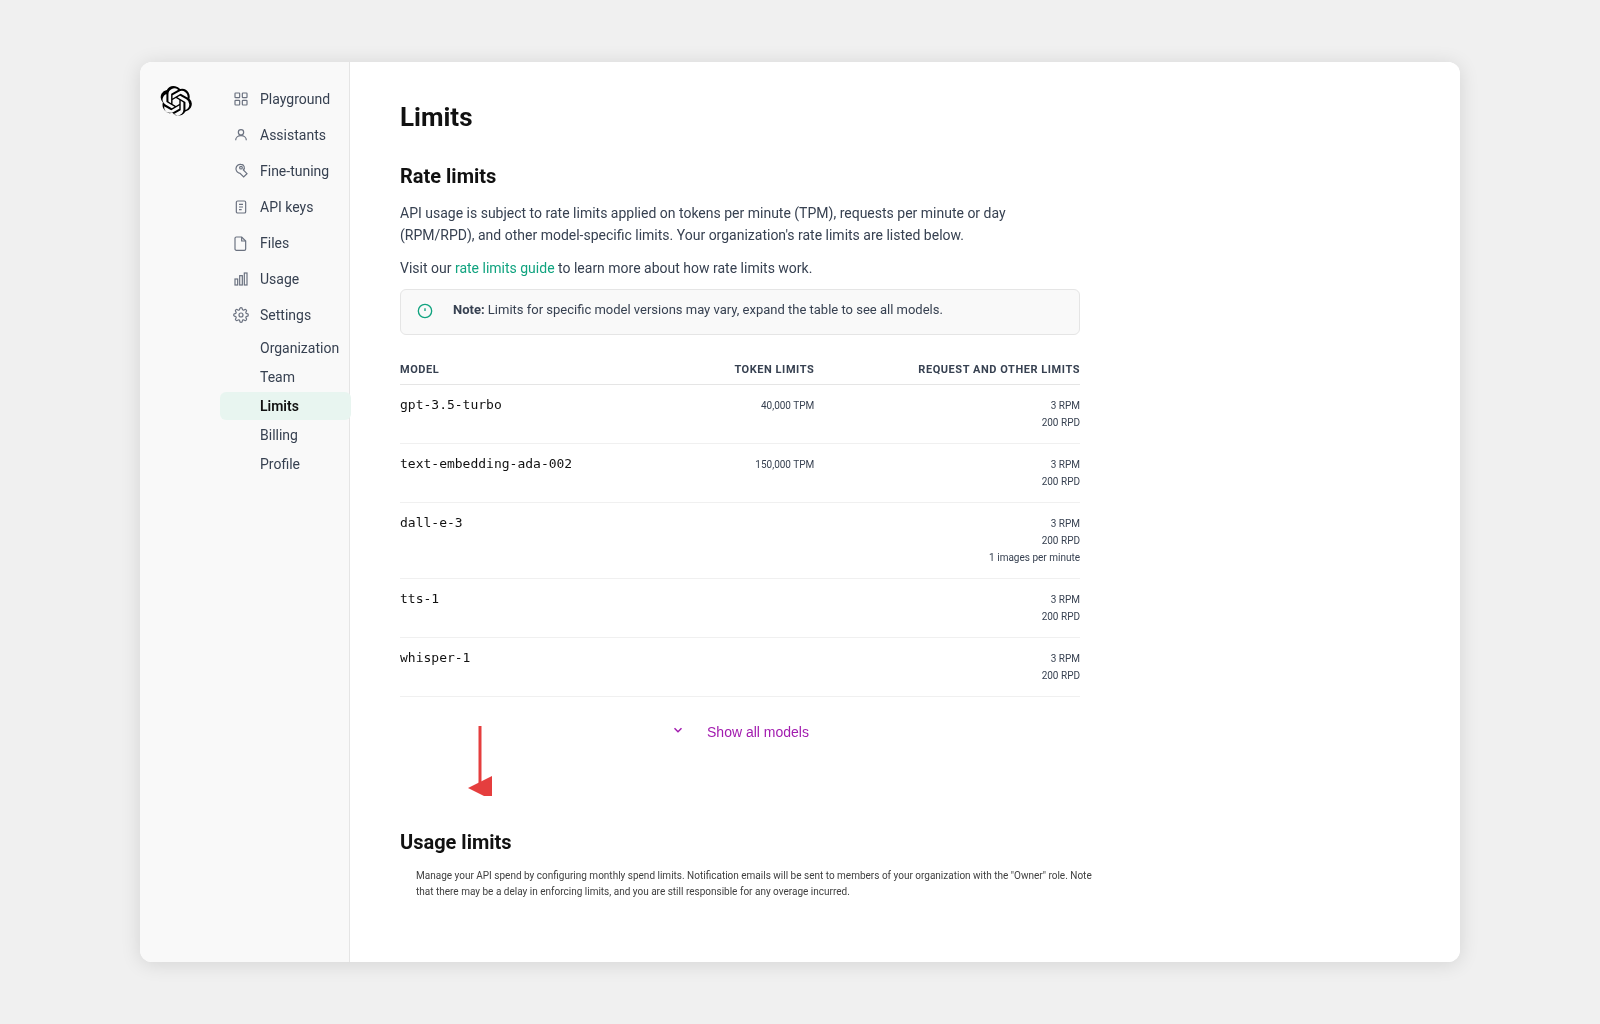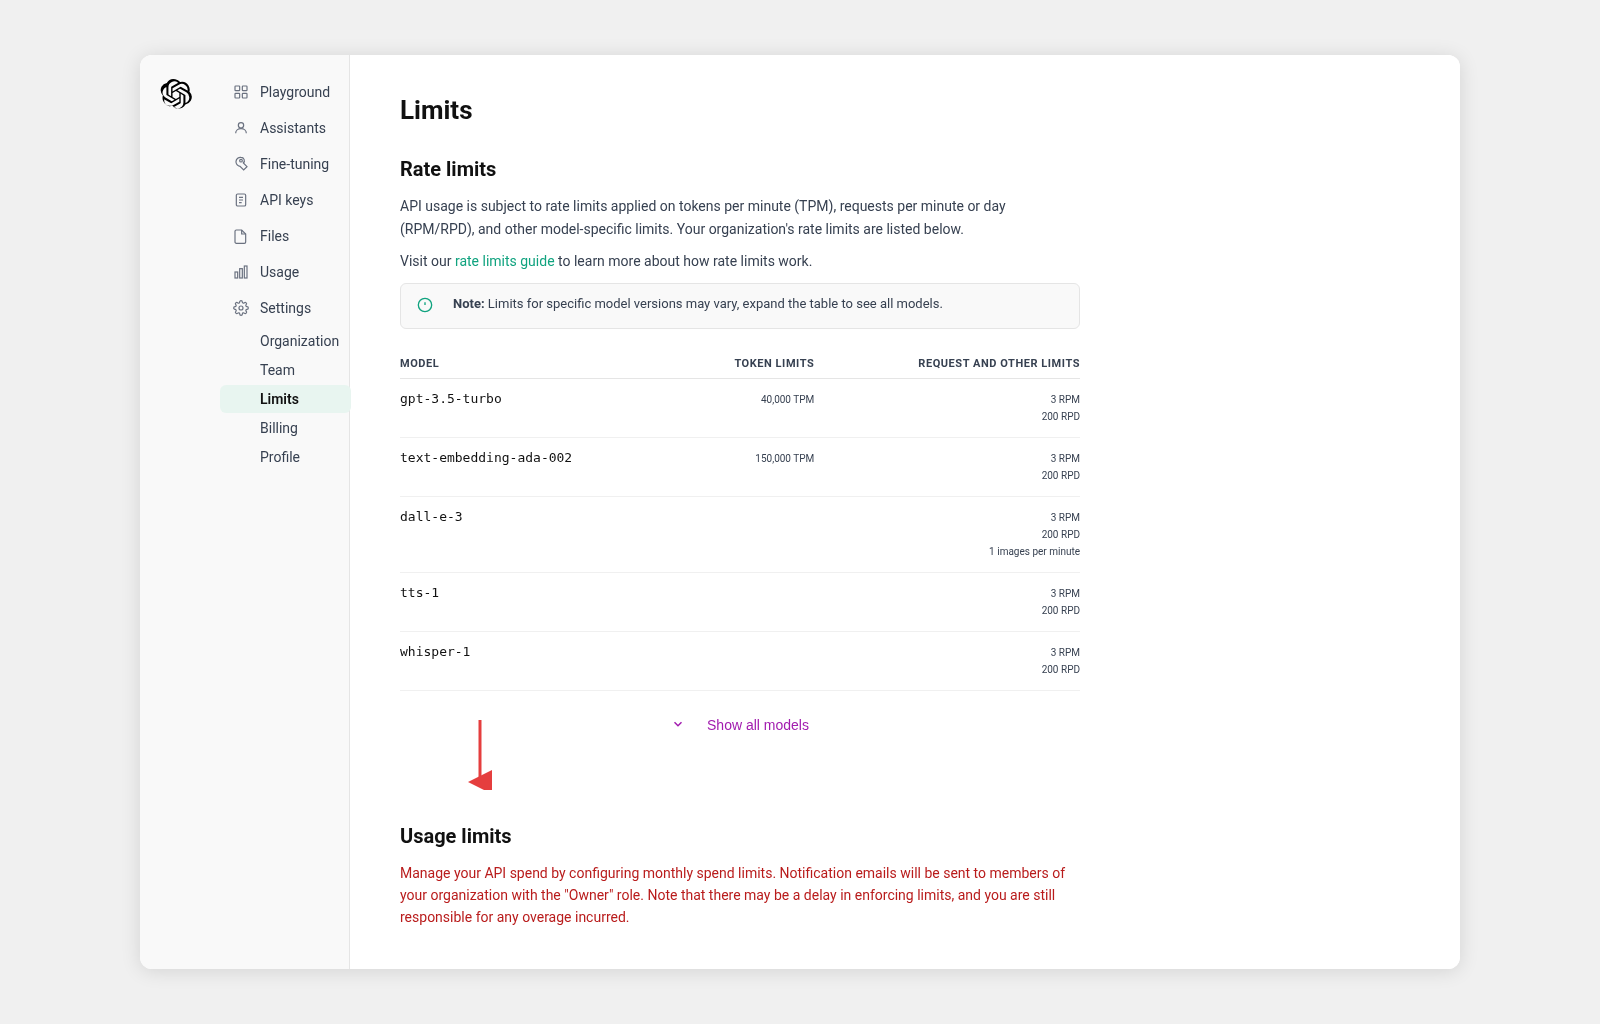--- a/index.html
+++ b/index.html
@@ -209,24 +209,25 @@
       background: none;
     }
     
     .usage-section-title {
       font-size: 20px;
       font-weight: 700;
       color: #111;
       margin-bottom: 14px;
     }
     .usage-description {
-      font-size: 14px;
-      color: #b91c1c;
+      font-size: 10px;
+      color: #404040;
       line-height: 1.6;
       max-width: 680px;
+      margin-left: 16px;
     }
     .red-arrow-down-wrapper {
       position: relative;
       max-width: 680px;
     }
   </style>
 </head>
 <body>
 
 <div class="app-container">

